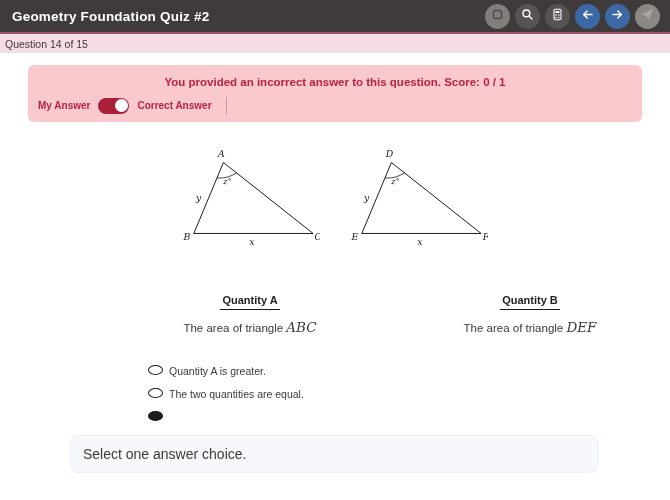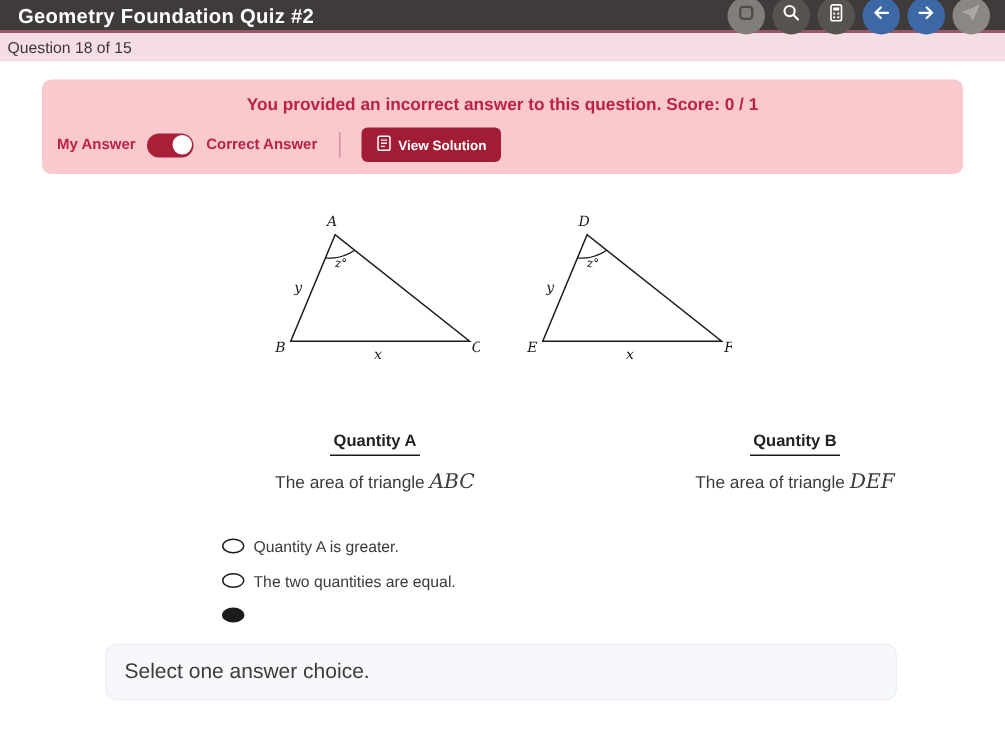--- a/index.html
+++ b/index.html
@@ -1,20 +1,20 @@
 <!DOCTYPE html>
 <html><head>
 <meta charset="utf-8">
 <style>
   * { margin:0; padding:0; box-sizing:border-box; }
   html,body { width:670px; height:500px; background:#ffffff; overflow:hidden;
               font-family:"Liberation Sans", sans-serif; color:#3d3a39; }
 
   
-  .header { height:20px; background:#3f3b3a; display:flex; align-items:center; padding:0 10px 0 12px; }
+  .header { height:32px; background:#3f3b3a; display:flex; align-items:center; padding:0 10px 0 12px; }
   .header-title { color:#ffffff; font-size:13.5px; font-weight:bold; letter-spacing:.2px; }
   .header-buttons { margin-left:auto; display:flex; gap:5px; }
   .circle-btn { width:25px; height:25px; border-radius:50%; border:none; display:flex;
                 align-items:center; justify-content:center; cursor:pointer; padding:0; }
   .cb-gray-light { background:#807d7b; }
   .cb-gray-dark  { background:#565351; }
   .cb-blue       { background:#3c68a5; }
   .cb-disabled   { background:#8a8785; }
 
   
@@ -113,43 +113,32 @@
       <span>
         <svg width="13" height="13" viewBox="0 0 13 13">
             <path d="M1.2 6.2 L11.5 1.8 L7.4 11.2 L5.6 7.6 Z M5.6 7.6 L11.5 1.8" fill="#a5a2a0" stroke="#b5b2b0" stroke-width="0.6"></path>
           </svg>
       </span>
     </button>
   </div>
 </div>
 
 <div class="question-bar">
-  <span>Question 18 of 15</span>
+  <span>Question 14 of 15</span>
 </div>
 
 <div class="alert">
   <div class="alert-title">You provided an incorrect answer to this question. Score: 0 / 1</div>
   <div class="alert-controls">
     <span class="toggle-label">My Answer</span>
     <button class="toggle">
       <span class="toggle-knob"></span>
     </button>
     <span class="toggle-label">Correct Answer</span>
     <span class="v-divider"></span>
-    <button class="alert-btn">
-      <span>
-        <svg width="10" height="11" viewBox="0 0 10 11">
-            <rect x="1" y="0.8" width="8" height="9.4" rx="1.2" fill="none" stroke="#ffffff" stroke-width="1"></rect>
-            <line x1="3" y1="3.4" x2="7" y2="3.4" stroke="#ffffff" stroke-width="0.9"></line>
-            <line x1="3" y1="5.5" x2="7" y2="5.5" stroke="#ffffff" stroke-width="0.9"></line>
-            <line x1="3" y1="7.6" x2="5.5" y2="7.6" stroke="#ffffff" stroke-width="0.9"></line>
-          </svg>
-      </span>
-      <span>View Solution</span>
-    </button>
   </div>
 </div>
 
 <div class="figures">
   <svg class="triangle-svg" width="138" height="102" viewBox="0 0 140 102">
     <polygon points="42,16 12,88 133,88" fill="none" stroke="#1a1a1a" stroke-width="1"></polygon>
     <path d="M35.5 31.7 Q46.2 32.6 55.3 26.5" fill="none" stroke="#1a1a1a" stroke-width="0.8"></path>
     <text x="40" y="10" text-anchor="middle">A</text>
     <text x="5" y="95" text-anchor="middle">B</text>
     <text x="138" y="95" text-anchor="middle">C</text>

